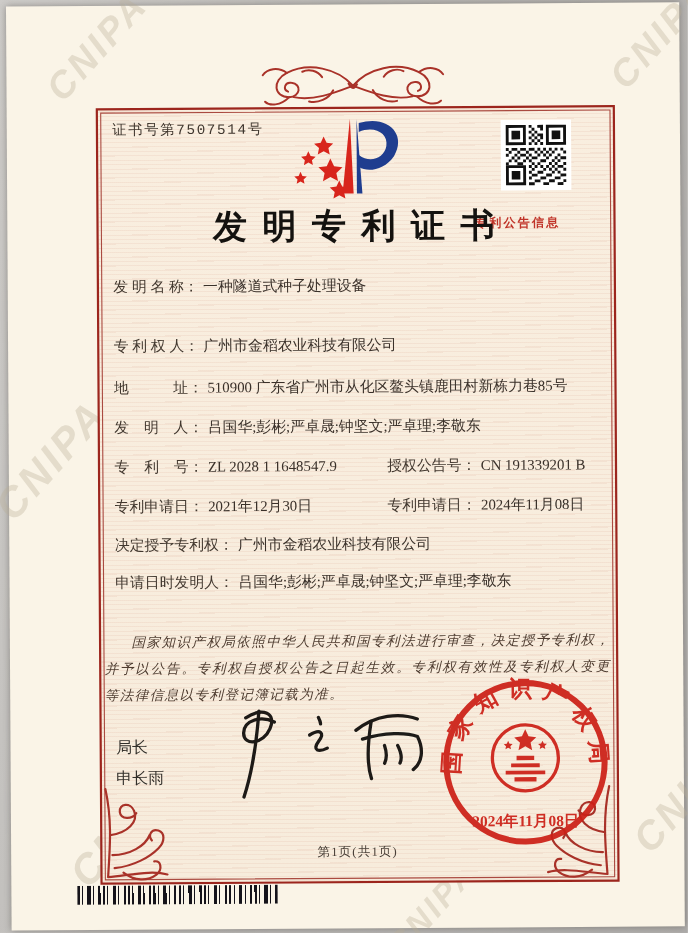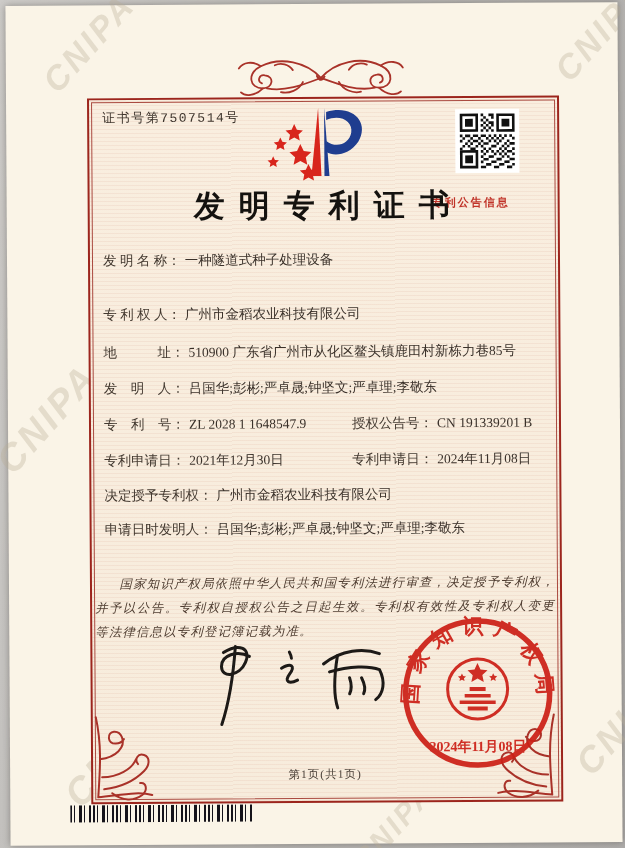--- a/index.html
+++ b/index.html
@@ -145,20 +145,24 @@
   </div>
   <div class="row" style="top:482px;">
     <span class="lab">决定授予专利权：</span><span class="val">广州市金稻农业科技有限公司</span>
   </div>
   <div class="row" style="top:516px;">
     <span class="lab">申请日时发明人：</span><span class="val">吕国华;彭彬;严卓晟;钟坚文;严卓理;李敬东</span>
   </div>
 
   <div class="legal">国家知识产权局依照中华人民共和国专利法进行审查，决定授予专利权，并予以公告。专利权自授权公告之日起生效。专利权有效性及专利权人变更等法律信息以专利登记簿记载为准。</div>
 
+  <div class="director">
+    <div>局长</div>
+    <div>申长雨</div>
+  </div>
   <svg class="sig" width="230" height="92" viewBox="0 0 230 92">
     <title>申长雨</title>
     <g stroke="#1d1a17" fill="none" stroke-width="3" stroke-linecap="round">
       <path d="M46 14 C62 4 74 10 68 24 C62 38 44 40 44 28 C44 16 60 12 72 18"></path>
       <path d="M58 8 C56 34 52 62 44 86"></path>
       <path d="M104 30 C114 24 118 28 112 36 C106 44 112 46 120 42"></path>
       <path d="M112 14 C113 16 114 18 114 20"></path>
       <path d="M146 26 C164 12 186 10 202 16"></path>
       <path d="M160 18 C156 42 156 58 160 70"></path>
       <path d="M152 34 C172 28 192 28 202 32 C208 44 206 56 198 62"></path>

